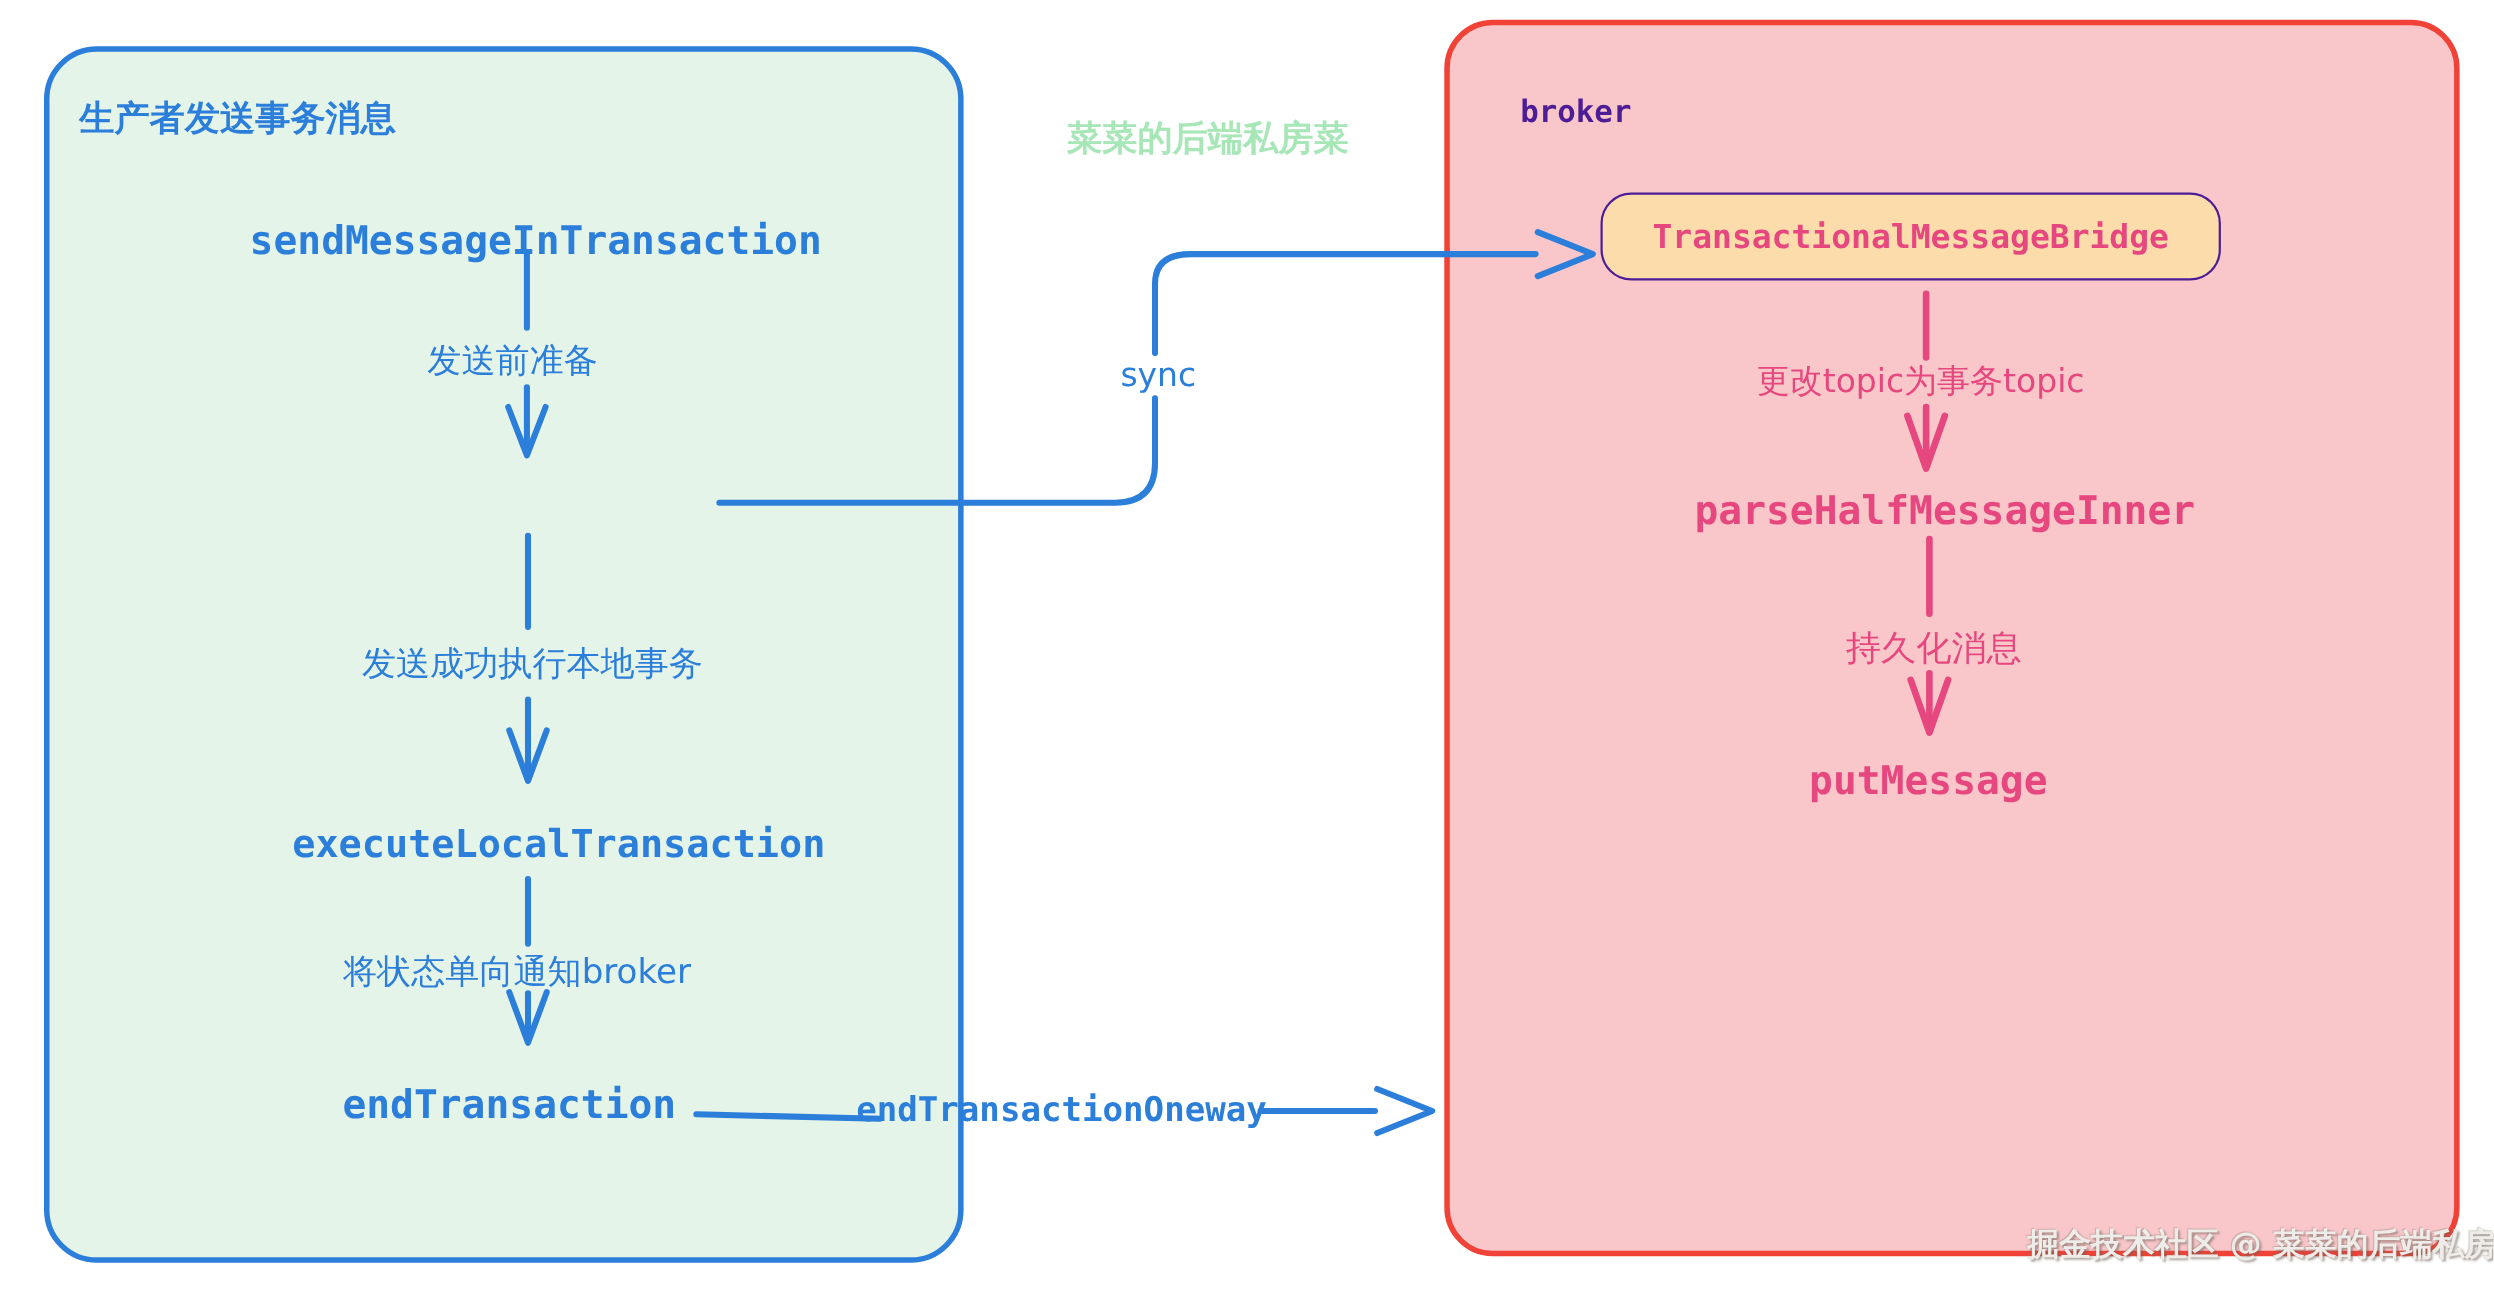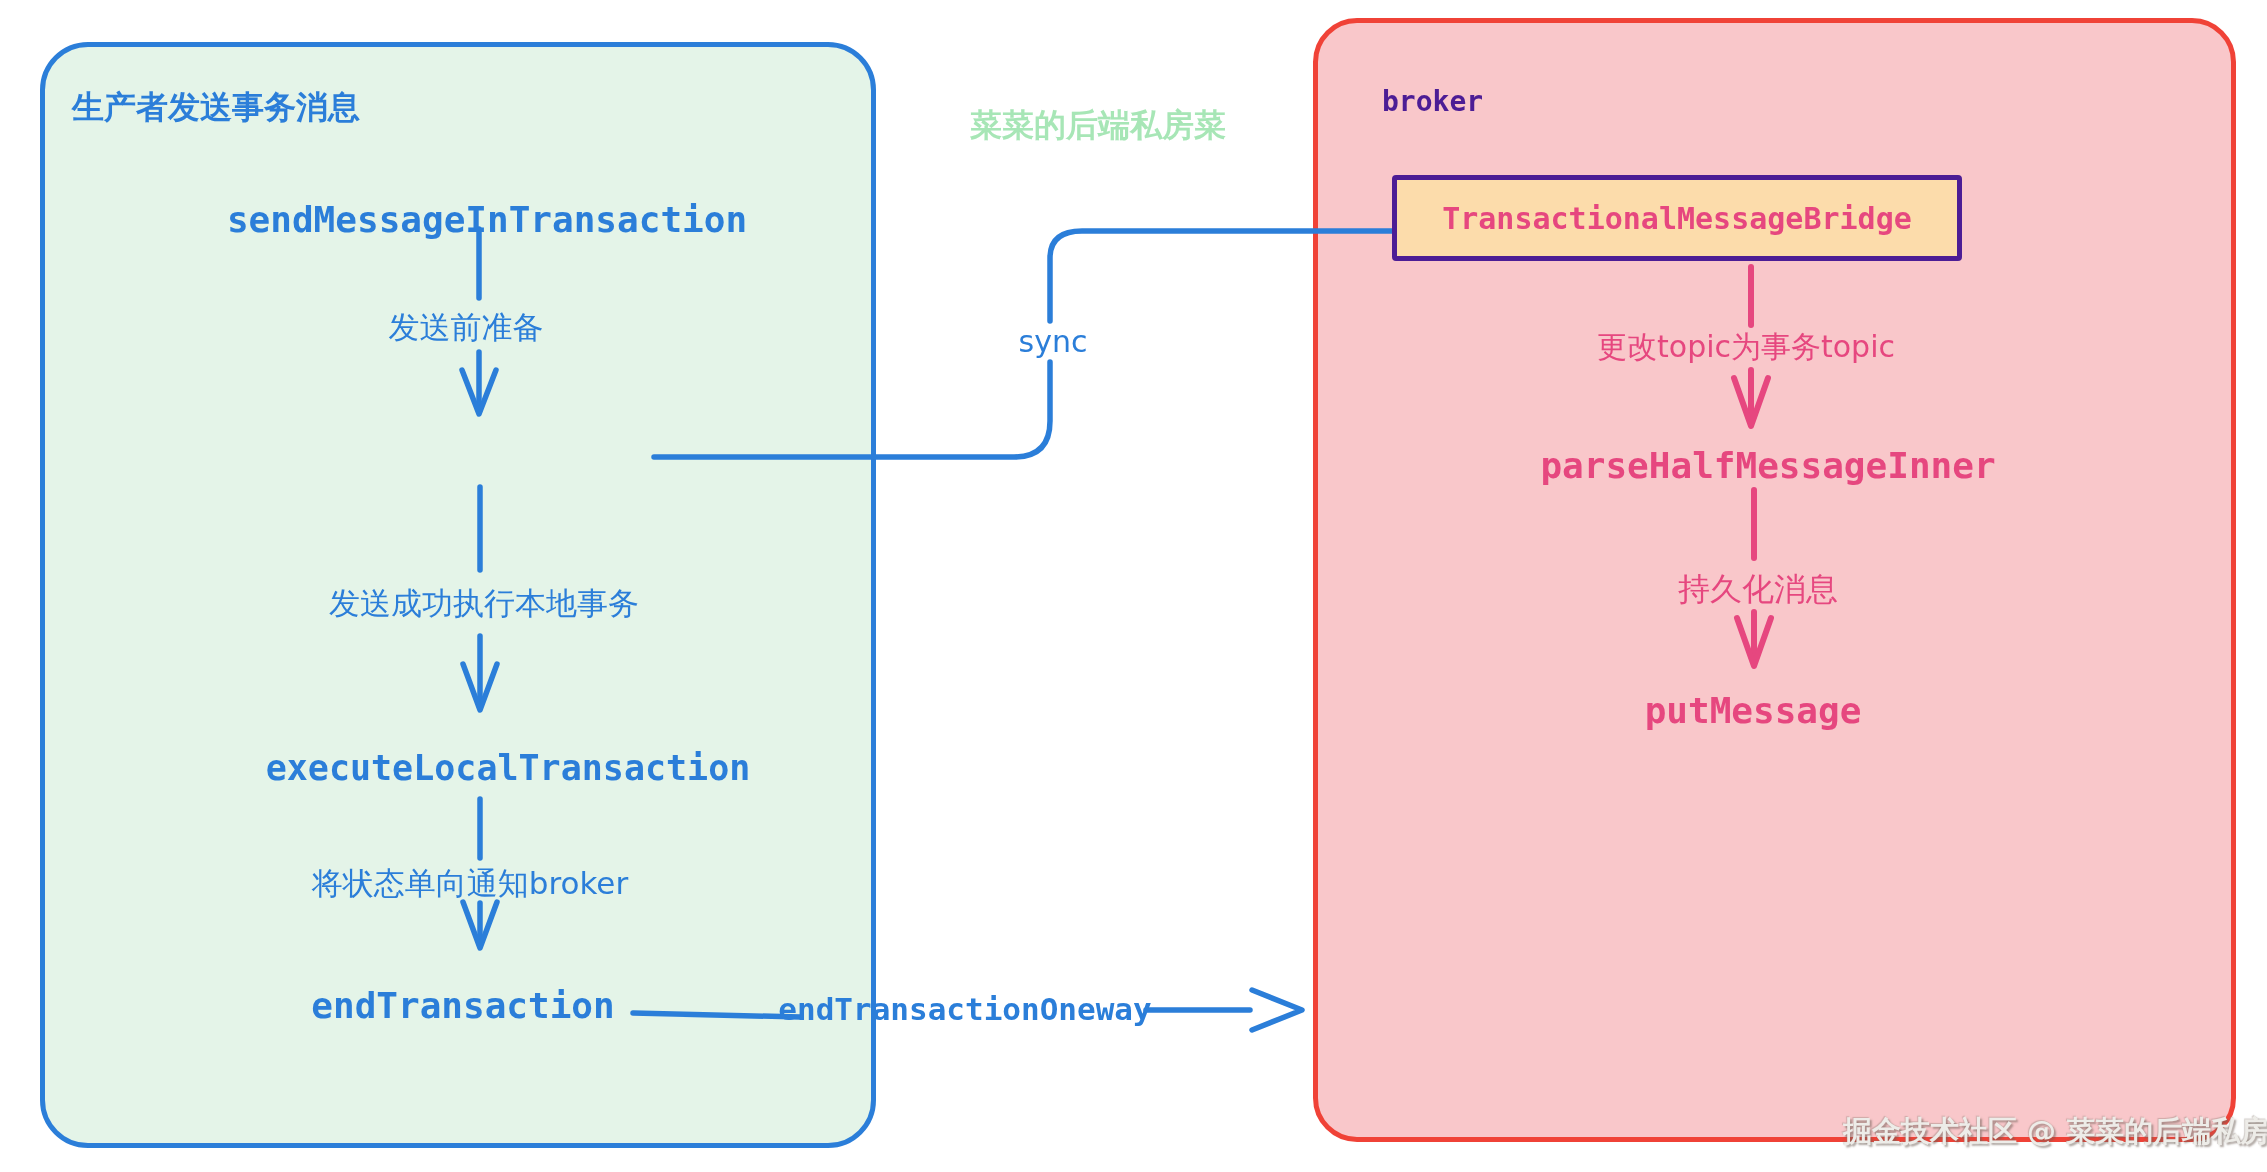--- a/index.html
+++ b/index.html
@@ -27,25 +27,25 @@
     border-radius: 48px;
   }
   .broker-box {
     left: 1313px; top: 18px;
     width: 913px; height: 1114px;
     background: #f9c7ca;
     border: 5px solid #f04237;
     border-radius: 44px;
   }
   .bridge-box {
-    left: 1392px; top: 175px;
+    left: 1455px; top: 175px;
     width: 560px; height: 76px;
     background: #fcdcab;
-    border: 5px solid #4c1d95;
-    border-radius: 4px;
+    border: 2px solid #4c1d95;
+    border-radius: 28px;
     display: flex;
     align-items: center;
     justify-content: center;
   }
 
   
   .mono { font-family: "DejaVu Sans Mono", monospace; font-weight: 600; }
   .cjk  { font-family: "DejaVu Sans", sans-serif; font-weight: 500; }
   .blue { color: #2b7ed9; }
   .pink { color: #e6477f; }

